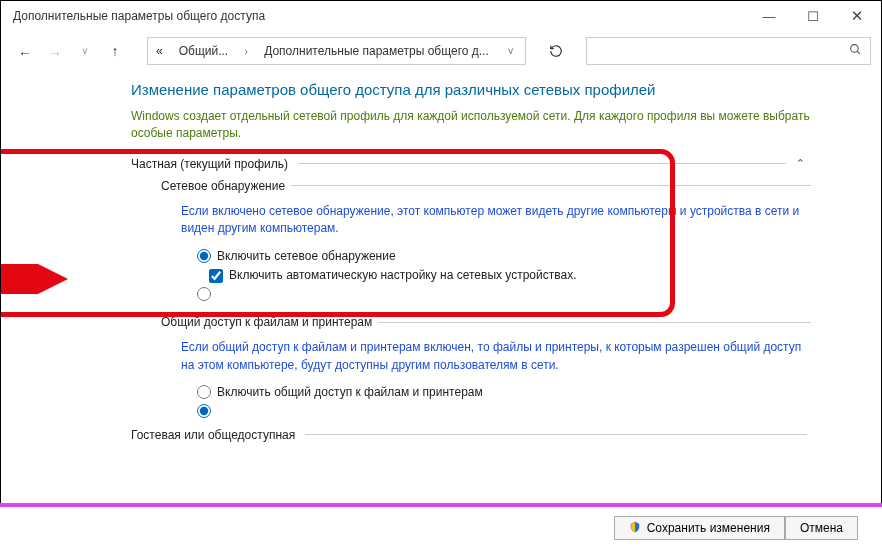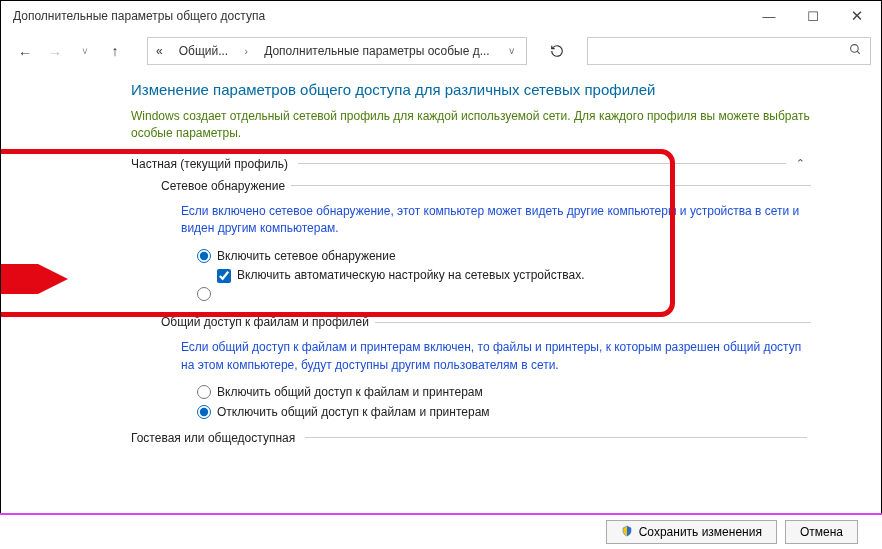--- a/index.html
+++ b/index.html
@@ -33,31 +33,31 @@
   .section-hdr .line { flex: 1; height: 1px; background: #ccc; margin: 0 4px; }
   .section-hdr .chev { font-size: 11px; color: #555; padding-right: 6px; }
   
   .group { margin-left: 30px; margin-top: 8px; }
   .group-hdr { display: flex; align-items: center; gap: 6px; font-size: 12px; color: #222; }
   .group-hdr .line { flex: 1; height: 1px; background: #ccc; }
   .group-desc { font-size: 12px; color: #1d4ed8; margin: 10px 0 10px 20px; line-height: 1.45; }
   
   .options { margin-left: 36px; }
   .opt-row { display: flex; align-items: center; gap: 6px; font-size: 12px; color: #222; margin-bottom: 3px; line-height: 1.4; }
-  .opt-row.sub { margin-left: 20px; }
+  .opt-row.sub { margin-left: 12px; }
   
   input[type="radio"] { width: 14px; height: 14px; accent-color: #0067c0; }
   input[type="checkbox"] { width: 14px; height: 14px; accent-color: #0067c0; }
   
   
   .highlight-box { position: absolute; border: 5px solid #e30613; border-radius: 14px; pointer-events: none; }
   .arrow { position: absolute; pointer-events: none; }
   
   
-  .footer { position: absolute; bottom: 0; left: 0; right: 0; height: 36px; border-top: 2px solid #d946ef; display: flex; align-items: center; justify-content: flex-end; padding: 0 24px; gap: 8px; background: #fff; }
+  .footer { position: absolute; bottom: 0; left: 0; right: 0; height: 46px; border-top: 4px solid #d946ef; display: flex; align-items: center; justify-content: flex-end; padding: 0 24px; gap: 0; background: #fff; }
   .btn { height: 24px; padding: 0 14px; font-size: 12px; border: 1px solid #aaa; background: #f6f6f6; display: flex; align-items: center; gap: 6px; }
   .shield { font-size: 12px; }
 </style>
 </head>
 <body>
 
 <div class="titlebar">
   <span class="title">Дополнительные параметры общего доступа</span>
   <div class="win-btn">—</div>
   <div class="win-btn">☐</div>
@@ -66,21 +66,21 @@
 
 <div class="toolbar">
   <div class="nav-btn">←</div>
   <div class="nav-btn disabled">→</div>
   <div class="nav-btn" style="font-size:10px;color:#888;">˅</div>
   <div class="nav-btn">↑</div>
   <div class="breadcrumb">
     <span class="bc-seg">«</span>
     <span class="bc-seg">Общий...</span>
     <span class="bc-chev">›</span>
-    <span class="bc-seg">Дополнительные параметры особые д...</span>
+    <span class="bc-seg">Дополнительные параметры общего д...</span>
     <span class="bc-drop">˅</span>
   </div>
   <div class="refresh">
     <svg width="14" height="14" viewBox="0 0 24 24" fill="none" stroke="#333" stroke-width="2">
         <path d="M3 12a9 9 0 1 0 3-6.7L3 8"></path>
         <polyline points="3 3 3 8 8 8"></polyline>
       </svg>
   </div>
   <div class="search">
     <span class="sicon">
@@ -121,32 +121,31 @@
         <label class="opt-row">
           <input type="radio" name="nd" style="">
         </label>
       </div>
     </div>
   </div>
 
   <div class="section" style="margin-top:14px;">
     <div class="group" style="margin-left:30px;">
       <div class="group-hdr">
-        <span>Общий доступ к файлам и профилей</span>
+        <span>Общий доступ к файлам и принтерам</span>
         <span class="line"></span>
       </div>
       <div class="group-desc">Если общий доступ к файлам и принтерам включен, то файлы и принтеры, к которым разрешен общий доступ на этом компьютере, будут доступны другим пользователям в сети.</div>
       <div class="options">
         <label class="opt-row">
           <input type="radio" name="fp" style="">
           <span>Включить общий доступ к файлам и принтерам</span>
         </label>
         <label class="opt-row">
           <input type="radio" name="fp" checked="" style="">
-          <span>Отключить общий доступ к файлам и принтерам</span>
         </label>
       </div>
     </div>
   </div>
 
   <div class="section" style="margin-top:10px;">
     <div class="section-hdr">
       <span>Гостевая или общедоступная</span>
       <span class="line"></span>
     </div>

